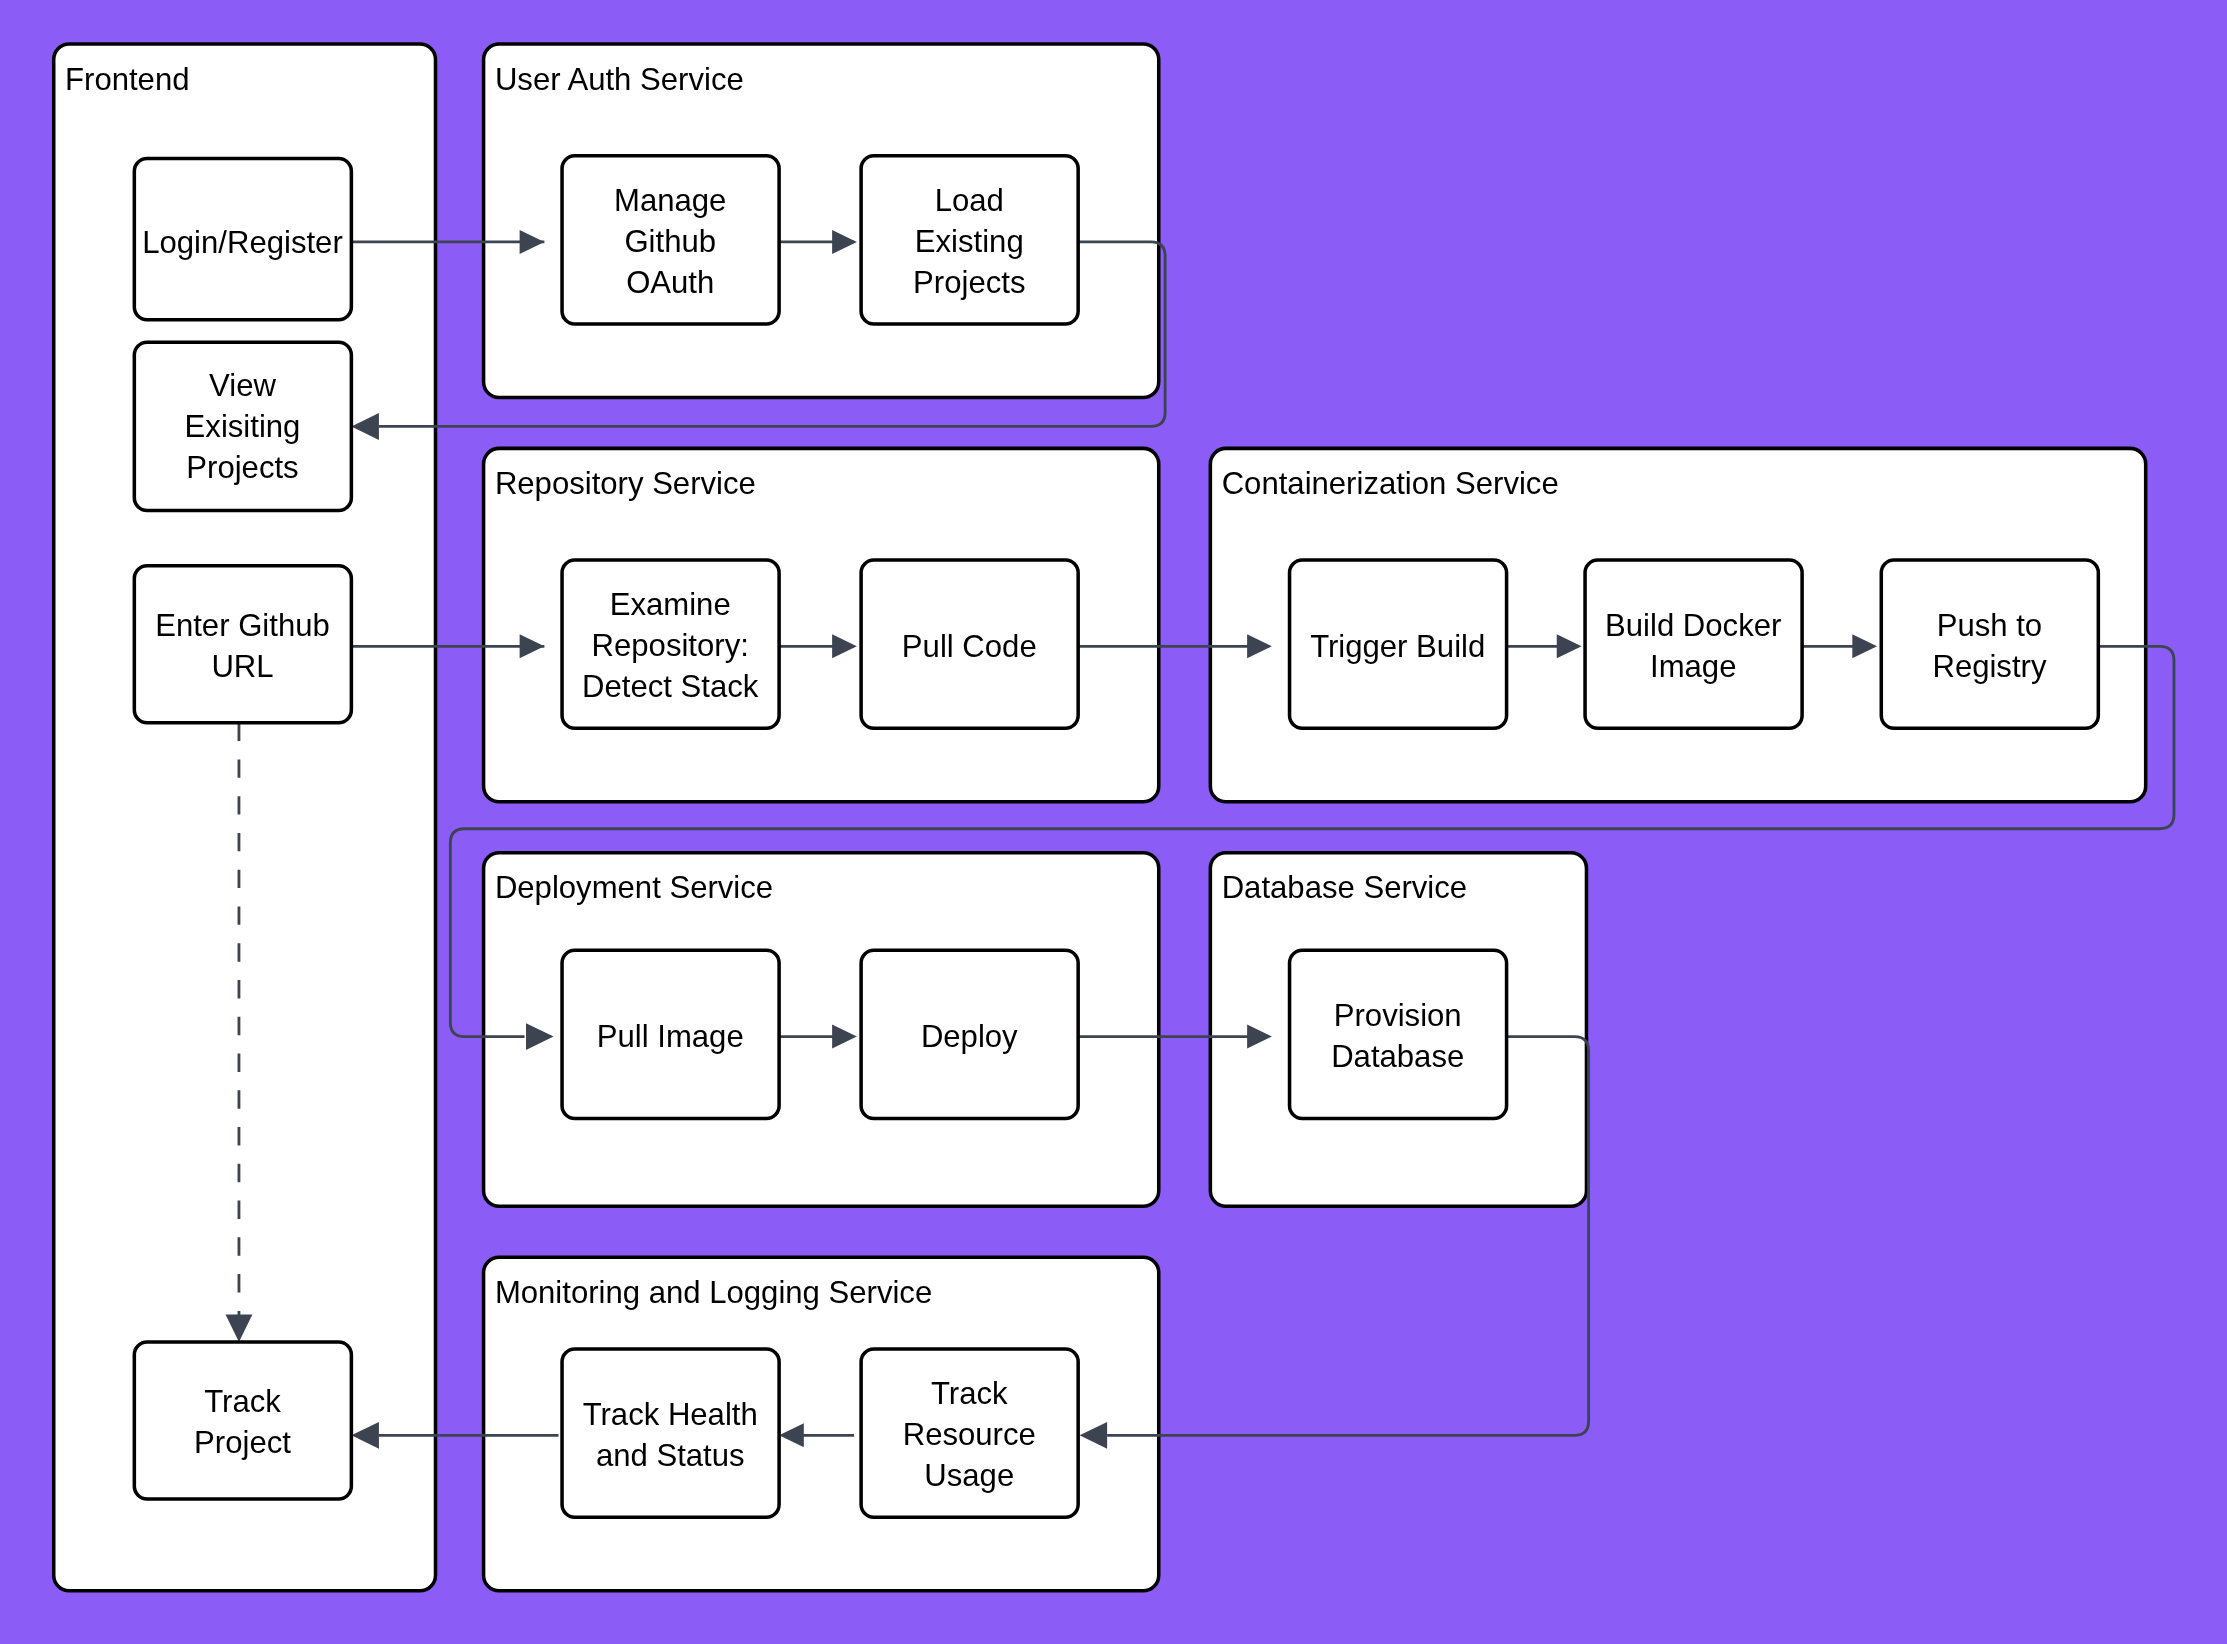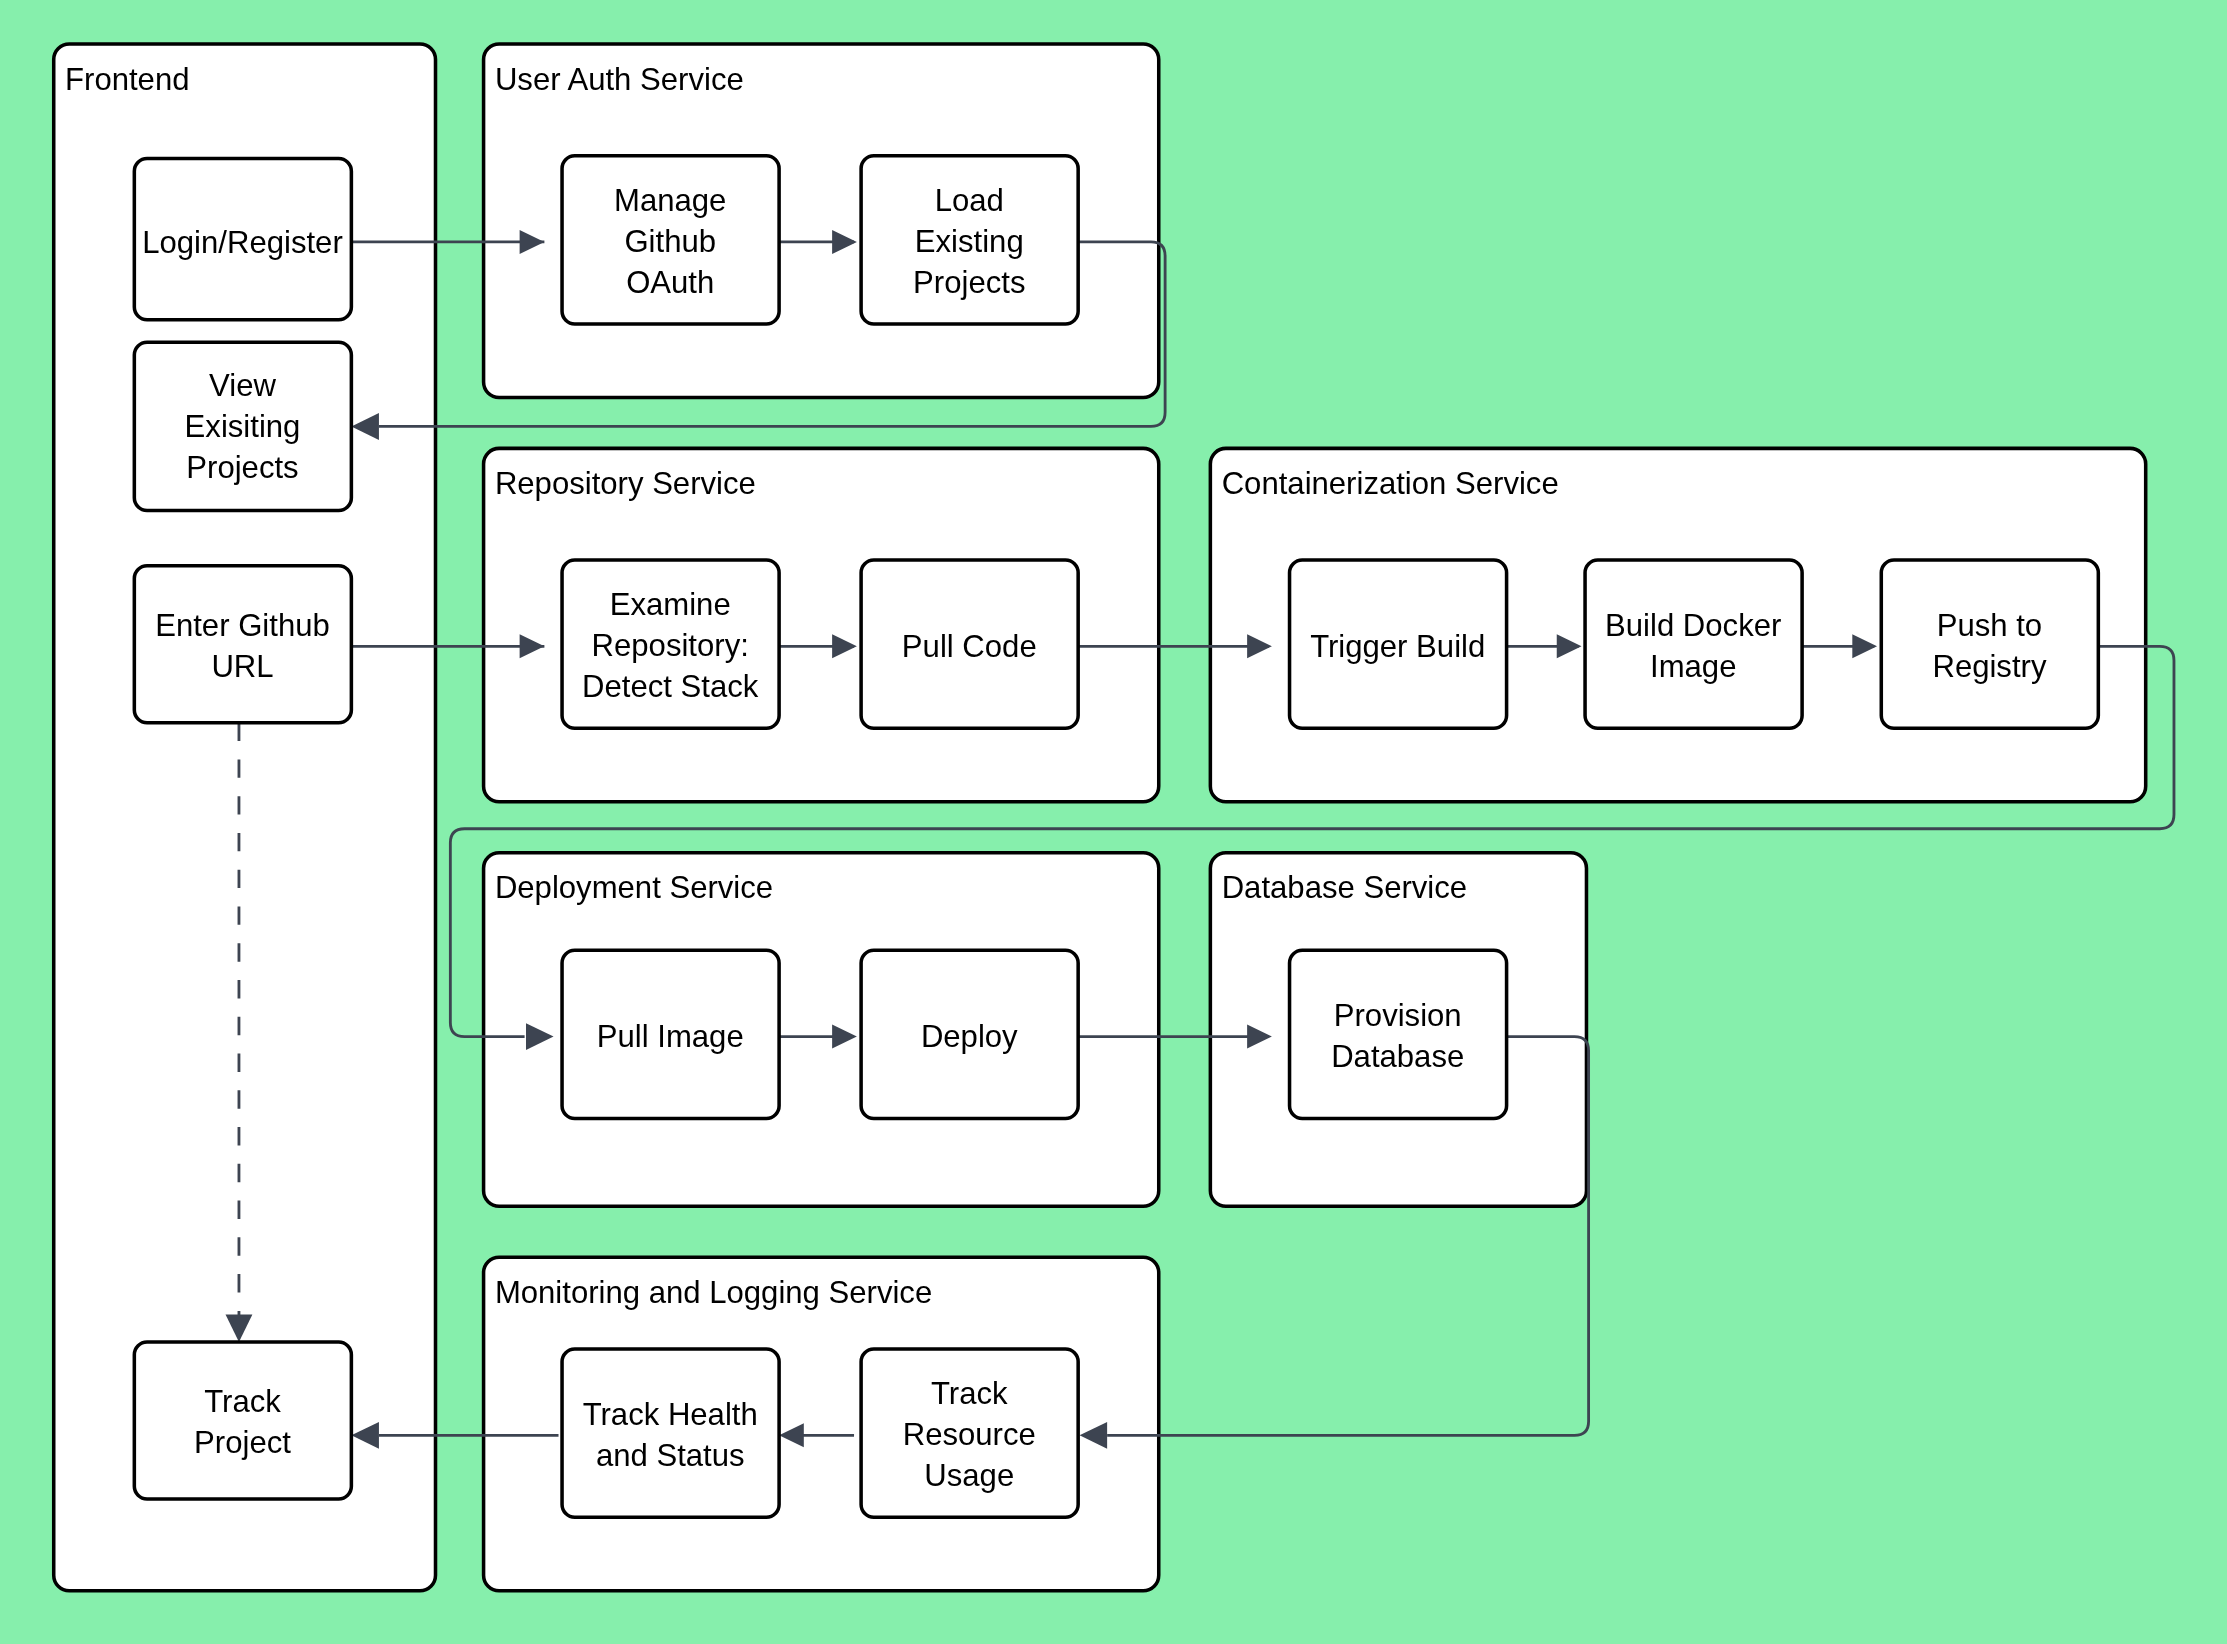--- a/index.html
+++ b/index.html
@@ -10,21 +10,21 @@
   body {
     width: 2227px;
     height: 1644px;
     font-family: "Liberation Sans", sans-serif;
     overflow: hidden;
   }
   #diagram-root {
     position: relative;
     width: 2227px;
     height: 1644px;
-    background: #86efac;
+    background: #8b5cf6;
   }
   svg#diagram-svg {
     display: block;
     width: 2227px;
     height: 1644px;
   }
   .group-rect {
     fill: #ffffff;
     stroke: #000000;
     stroke-width: 5;

